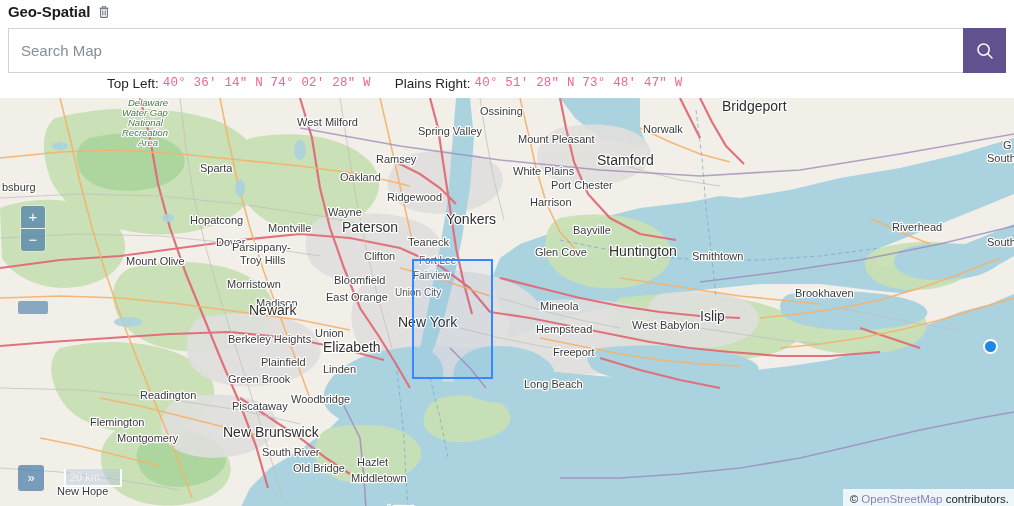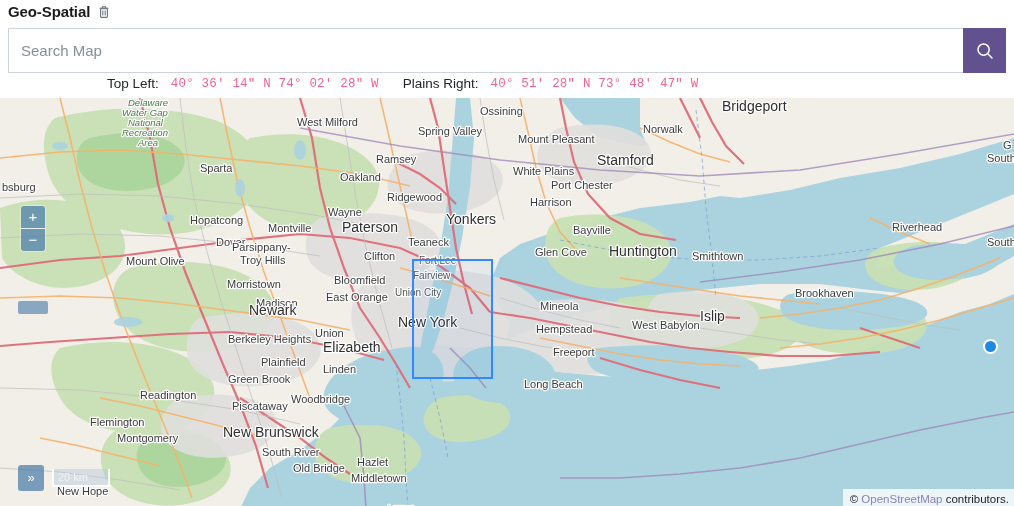--- a/index.html
+++ b/index.html
@@ -89,22 +89,22 @@
     font-size: 13.5px;
     white-space: nowrap;
   }
   .hint-text {
     color: #212529;
     flex: 0 0 auto;
   }
   .coord-group {
     flex: 0 0 auto;
     display: flex;
-    align-items: center;
-    gap: 12px;
+    align-items: flex-start;
+    gap: 4px;
   }
   .coord-group.tl { margin-left: 99px; }
   .coord-group.br { margin-left: 24px; }
   .coord-label {
     color: #212529;
     font-weight: 400;
   }
   .coord-value {
     color: #f06595;
     font-family: "Liberation Mono", monospace;
@@ -181,21 +181,21 @@
     background: rgba(74,123,169,0.72);
     color: #fff;
     font-size: 13px;
     line-height: 26px;
     text-align: center;
     border-radius: 3px;
     cursor: pointer;
     user-select: none;
   }
   .scale-bar {
-    margin-left: 8px;
+    margin-left: 20px;
     height: 18px;
     min-width: 58px;
     border: 2px solid rgba(255,255,255,0.9);
     border-top: none;
     background: rgba(180,200,220,0.45);
     color: #f1f3f5;
     font-size: 11px;
     line-height: 16px;
     padding: 0 4px;
     box-sizing: border-box;

